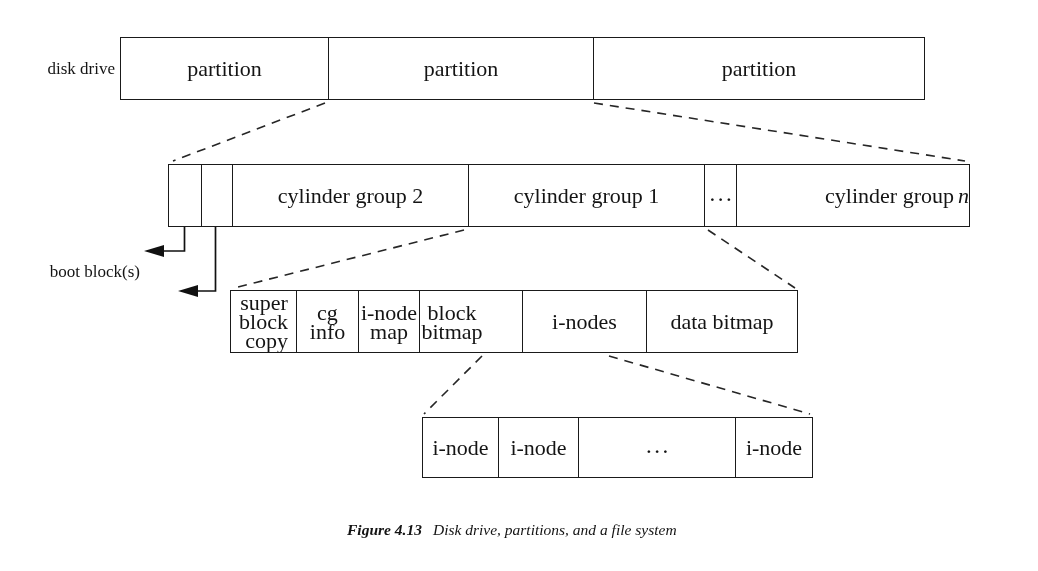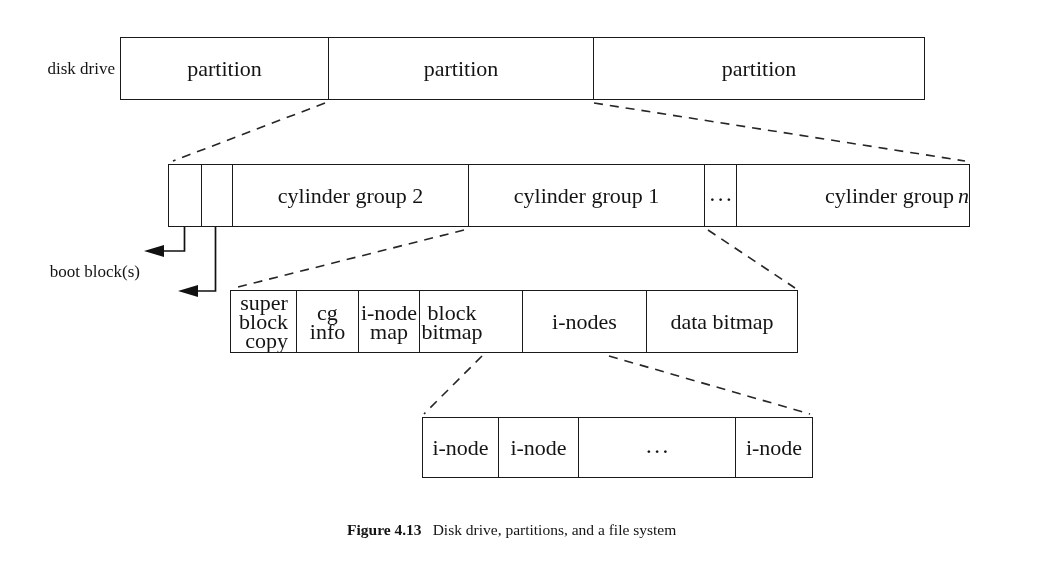--- a/index.html
+++ b/index.html
@@ -120,17 +120,17 @@
     <div class="cell" style="flex:1;">data bitmap</div>
   </div>
 
   <div class="row" style="left:422px; top:417px; width:391px; height:61px;">
     <div class="cell" style="width:75px;">i-node</div>
     <div class="cell" style="width:80px;">i-node</div>
     <div class="cell dots" style="width:157px;">...</div>
     <div class="cell" style="flex:1;">i-node</div>
   </div>
 
-  <div class="caption" style="left:347px; top:521px;">
+  <div class="caption" style="left:347px; top:521px;font-style:italic;">
     <span class="cap-label">Figure 4.13</span><span class="cap-title">Disk drive, partitions, and a file system</span>
   </div>
 
 </div>
 
 </body></html>

